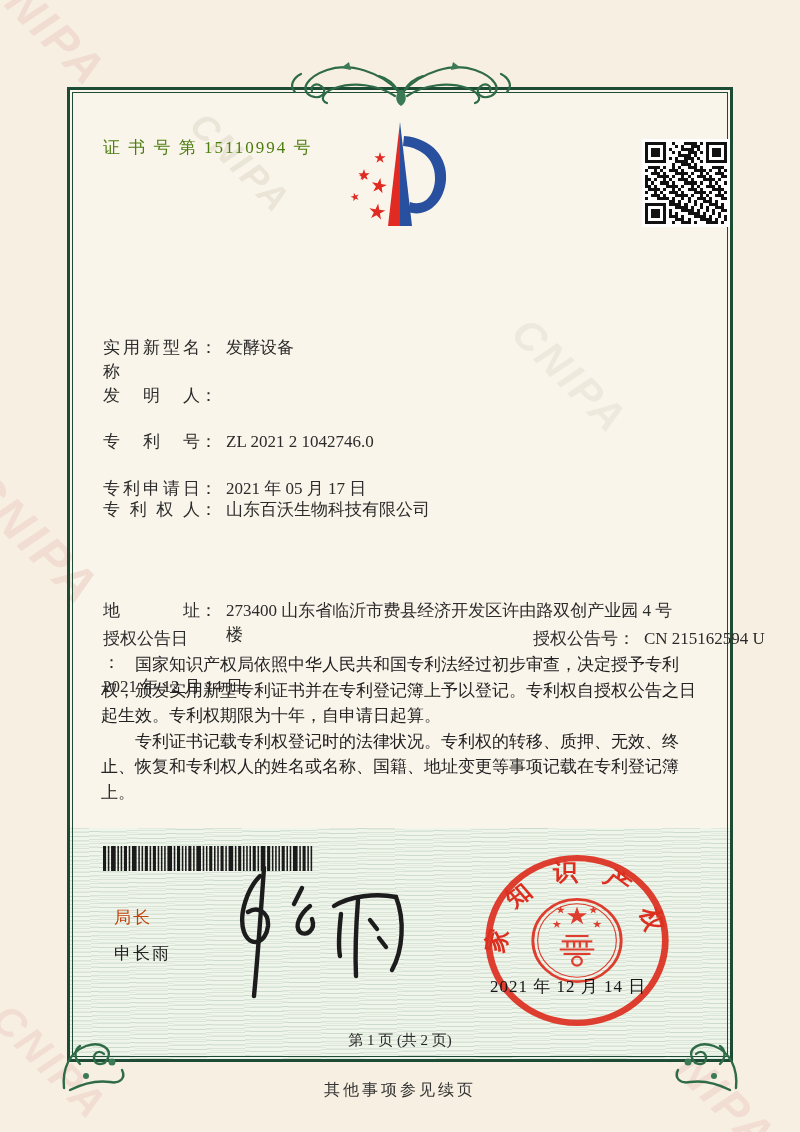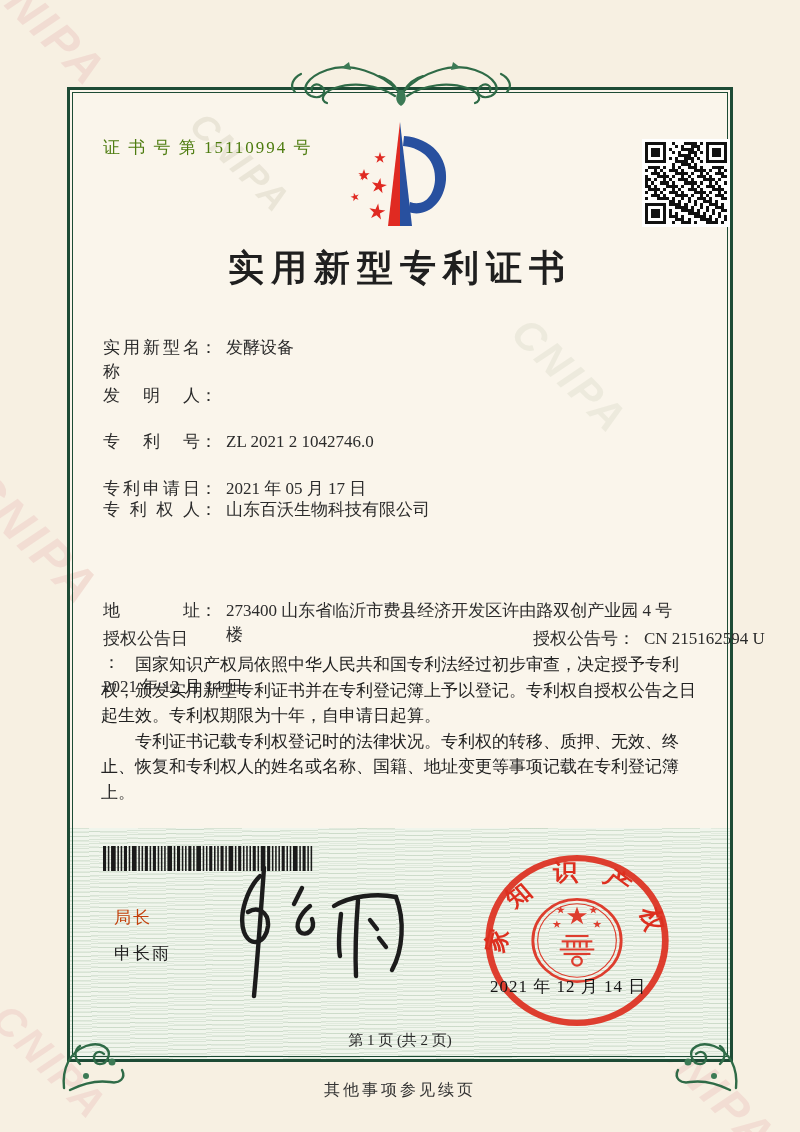--- a/index.html
+++ b/index.html
@@ -425,21 +425,20 @@
       <rect x="14" y="27" width="1" height="1" fill="#111"></rect>
       <rect x="15" y="27" width="1" height="1" fill="#111"></rect>
       <rect x="17" y="27" width="1" height="1" fill="#111"></rect>
       <rect x="21" y="27" width="1" height="1" fill="#111"></rect>
       <rect x="22" y="27" width="1" height="1" fill="#111"></rect>
       <rect x="23" y="27" width="1" height="1" fill="#111"></rect>
       <rect x="24" y="27" width="1" height="1" fill="#111"></rect>
       <rect x="26" y="27" width="1" height="1" fill="#111"></rect>
     </svg>
 
-  <div class="title">实用新型专利证书</div>
 
   <div class="row" style="top:336px;">
     <span class="lab">实用新型名称</span>
       <span class="colon">：</span>
     <span class="val">发酵设备</span>
   </div>
   <div class="row" style="top:384px;">
     <span class="lab">发明人</span>
       <span class="colon">：</span>
   </div>

